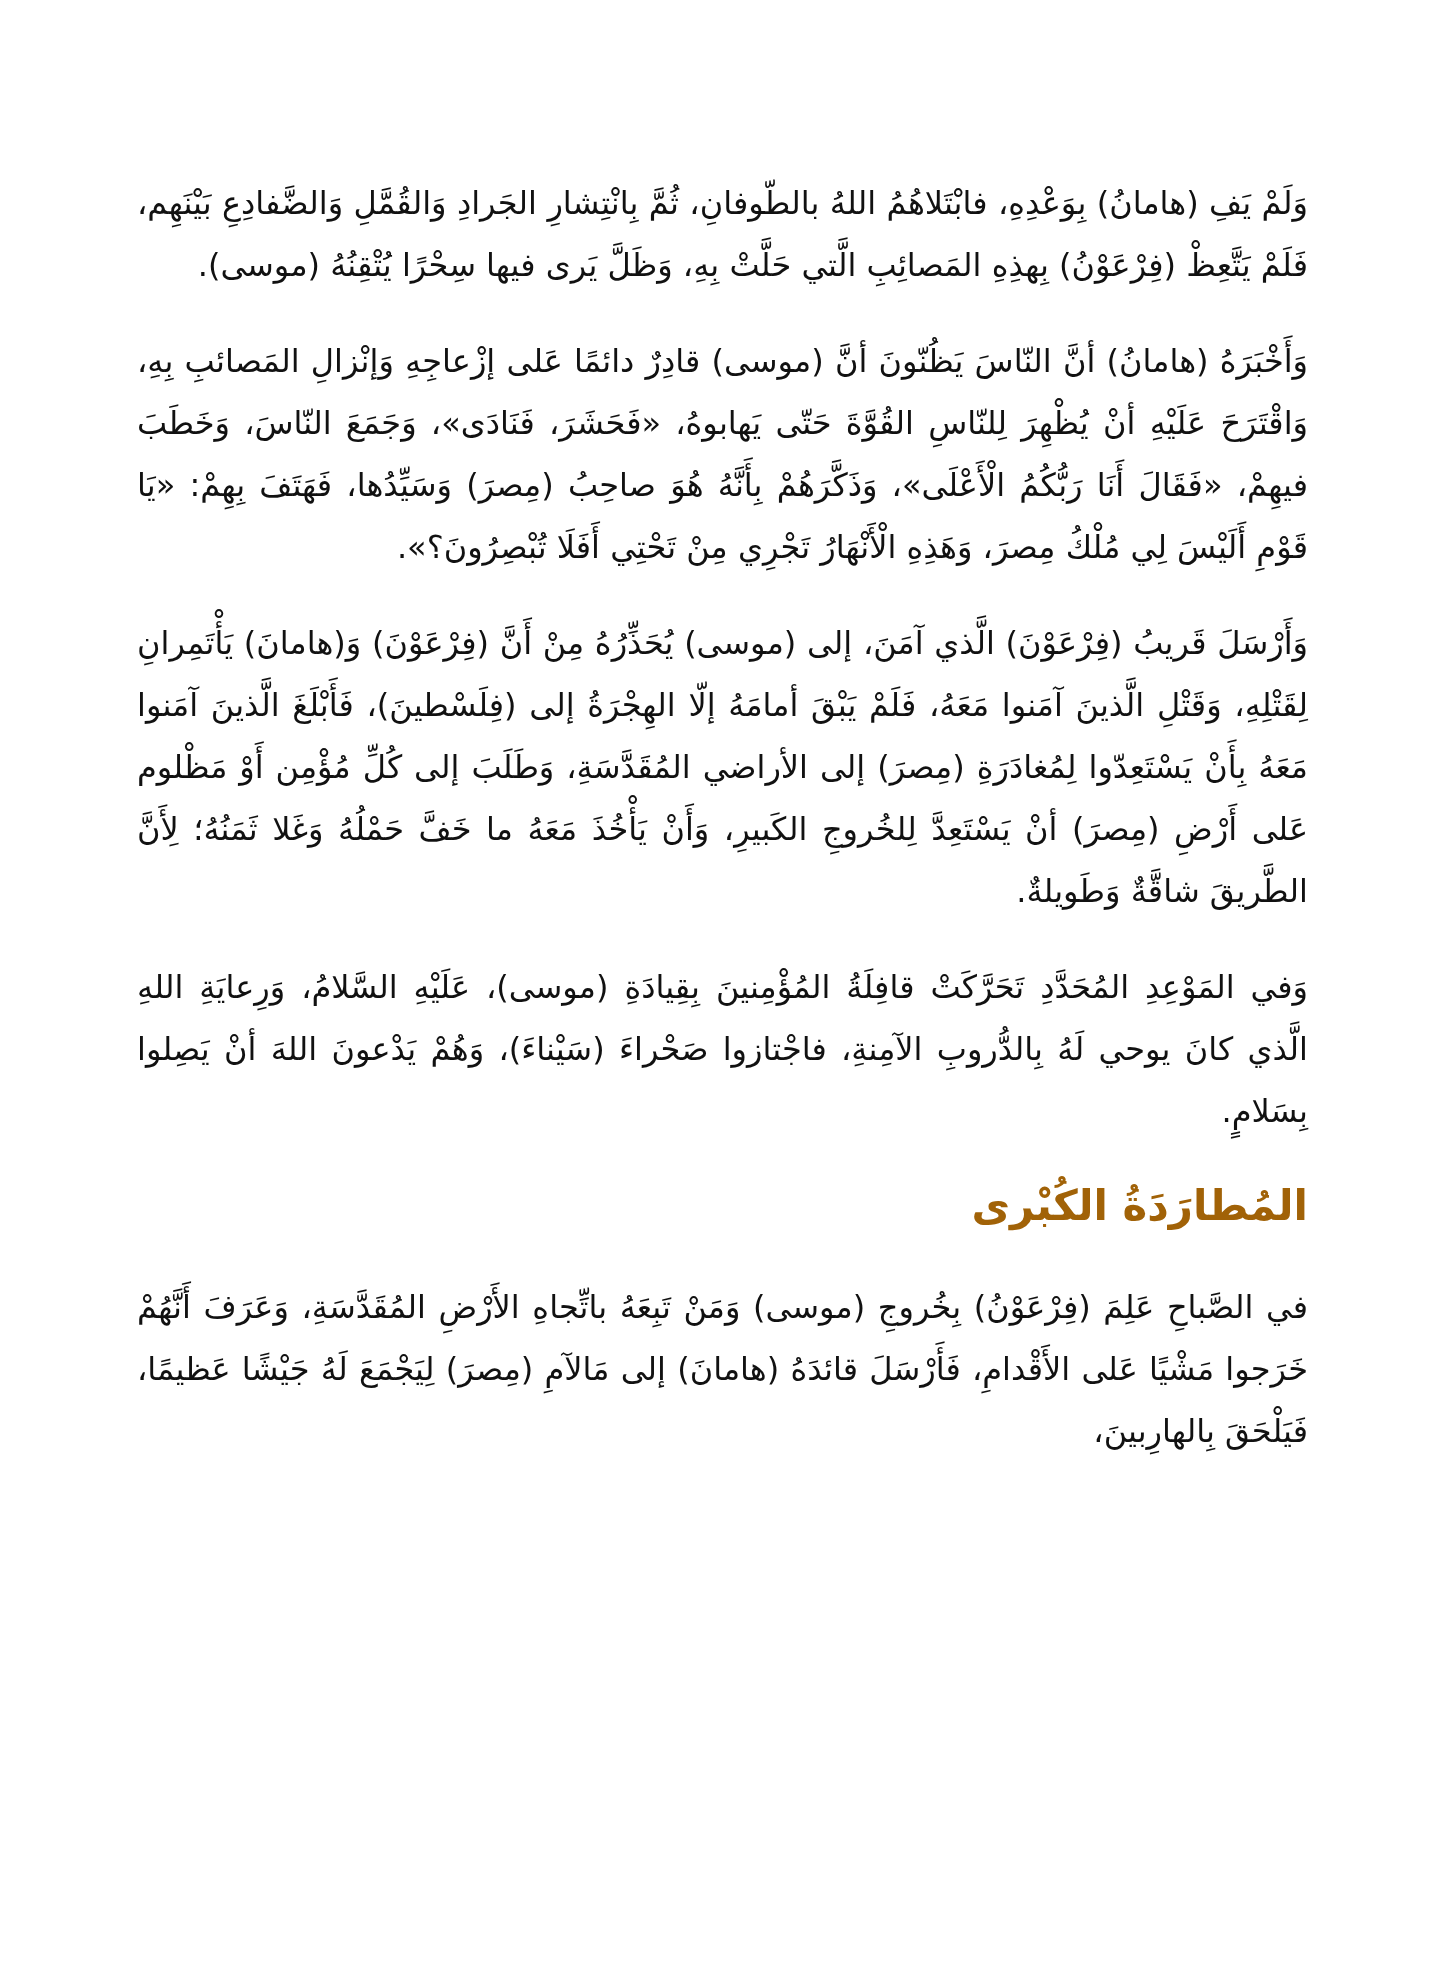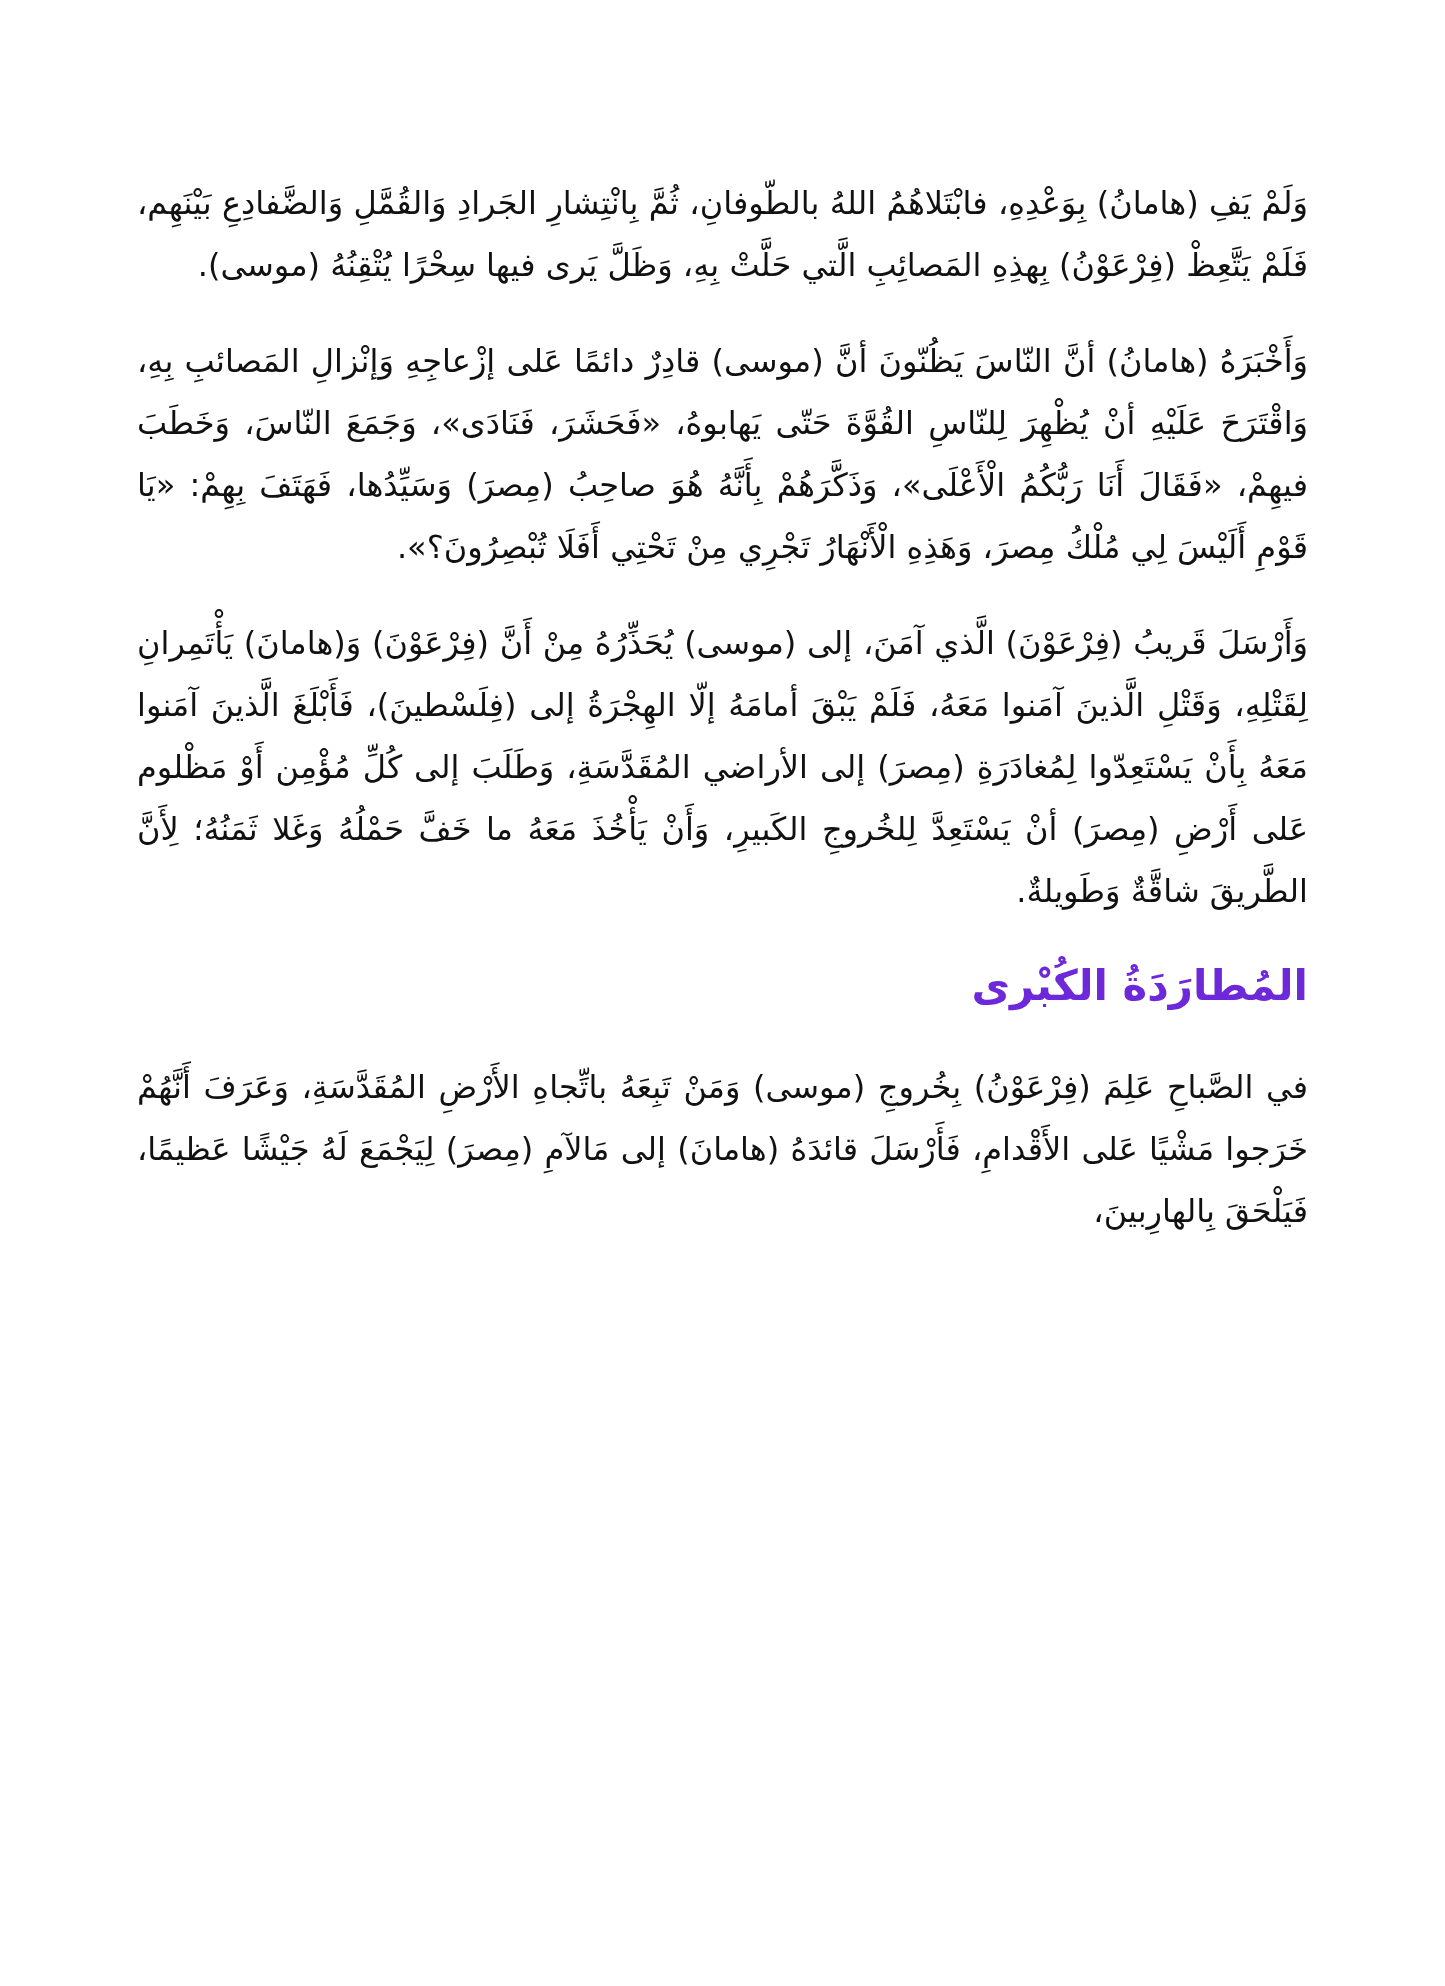--- a/index.html
+++ b/index.html
@@ -28,21 +28,21 @@
     color: #111111;
   }
   .para {
     margin: 0 0 34px 0;
   }
   .section-heading {
     font-family: "DejaVu Sans", sans-serif;
     font-size: 42px;
     line-height: 60px;
     font-weight: bold;
-    color: #6d28d9;
+    color: #a16207;
     text-align: right;
     margin: 26px 0 40px 0;
   }
   .page-number {
     position: absolute;
     top: 1845px;
     left: 0;
     right: 0;
     text-align: center;
     font-family: "Liberation Sans", sans-serif;
@@ -51,17 +51,18 @@
   }
 </style>
 </head>
 <body>
 
 <div class="page">
   <main class="text-block">
     <p class="para">وَلَمْ يَفِ (هامانُ) بِوَعْدِهِ، فابْتَلاهُمُ اللهُ بالطّوفانِ، ثُمَّ بِانْتِشارِ الجَرادِ وَالقُمَّلِ وَالضَّفادِعِ بَيْنَهِم، فَلَمْ يَتَّعِظْ (فِرْعَوْنُ) بِهذِهِ المَصائِبِ الَّتي حَلَّتْ بِهِ، وَظَلَّ يَرى فيها سِحْرًا يُتْقِنُهُ (موسى).</p>
     <p class="para">وَأَخْبَرَهُ (هامانُ) أنَّ النّاسَ يَظُنّونَ أنَّ (موسى) قادِرٌ دائمًا عَلى إزْعاجِهِ وَإنْزالِ المَصائبِ بِهِ، وَاقْتَرَحَ عَلَيْهِ أنْ يُظْهِرَ لِلنّاسِ القُوَّةَ حَتّى يَهابوهُ، «فَحَشَرَ، فَنَادَى»، وَجَمَعَ النّاسَ، وَخَطَبَ فيهِمْ، «فَقَالَ أَنَا رَبُّكُمُ الْأَعْلَى»، وَذَكَّرَهُمْ بِأَنَّهُ هُوَ صاحِبُ (مِصرَ) وَسَيِّدُها، فَهَتَفَ بِهِمْ: «يَا قَوْمِ أَلَيْسَ لِي مُلْكُ مِصرَ، وَهَذِهِ الْأَنْهَارُ تَجْرِي مِنْ تَحْتِي أَفَلَا تُبْصِرُونَ؟».</p>
     <p class="para">وَأَرْسَلَ قَريبُ (فِرْعَوْنَ) الَّذي آمَنَ، إلى (موسى) يُحَذِّرُهُ مِنْ أَنَّ (فِرْعَوْنَ) وَ(هامانَ) يَأْتَمِرانِ لِقَتْلِهِ، وَقَتْلِ الَّذينَ آمَنوا مَعَهُ، فَلَمْ يَبْقَ أمامَهُ إلّا الهِجْرَةُ إلى (فِلَسْطينَ)، فَأَبْلَغَ الَّذينَ آمَنوا مَعَهُ بِأَنْ يَسْتَعِدّوا لِمُغادَرَةِ (مِصرَ) إلى الأراضي المُقَدَّسَةِ، وَطَلَبَ إلى كُلِّ مُؤْمِن أَوْ مَظْلوم عَلى أَرْضِ (مِصرَ) أنْ يَسْتَعِدَّ لِلخُروجِ الكَبيرِ، وَأَنْ يَأْخُذَ مَعَهُ ما خَفَّ حَمْلُهُ وَغَلا ثَمَنُهُ؛ لِأَنَّ الطَّريقَ شاقَّةٌ وَطَويلةٌ.</p>
+    <p class="para">وَفي المَوْعِدِ المُحَدَّدِ تَحَرَّكَتْ قافِلَةُ المُؤْمِنينَ بِقِيادَةِ (موسى)، عَلَيْهِ السَّلامُ، وَرِعايَةِ اللهِ الَّذي كانَ يوحي لَهُ بِالدُّروبِ الآمِنةِ، فاجْتازوا صَحْراءَ (سَيْناءَ)، وَهُمْ يَدْعونَ اللهَ أنْ يَصِلوا بِسَلامٍ.</p>
     <h2 class="section-heading">المُطارَدَةُ الكُبْرى</h2>
     <p class="para">في الصَّباحِ عَلِمَ (فِرْعَوْنُ) بِخُروجِ (موسى) وَمَنْ تَبِعَهُ باتِّجاهِ الأَرْضِ المُقَدَّسَةِ، وَعَرَفَ أَنَّهُمْ خَرَجوا مَشْيًا عَلى الأَقْدامِ، فَأَرْسَلَ قائدَهُ (هامانَ) إلى مَالآمِ (مِصرَ) لِيَجْمَعَ لَهُ جَيْشًا عَظيمًا، فَيَلْحَقَ بِالهارِبينَ،</p>
   </main>
   <div class="page-number">28</div>
 </div>
 
 </body></html>

